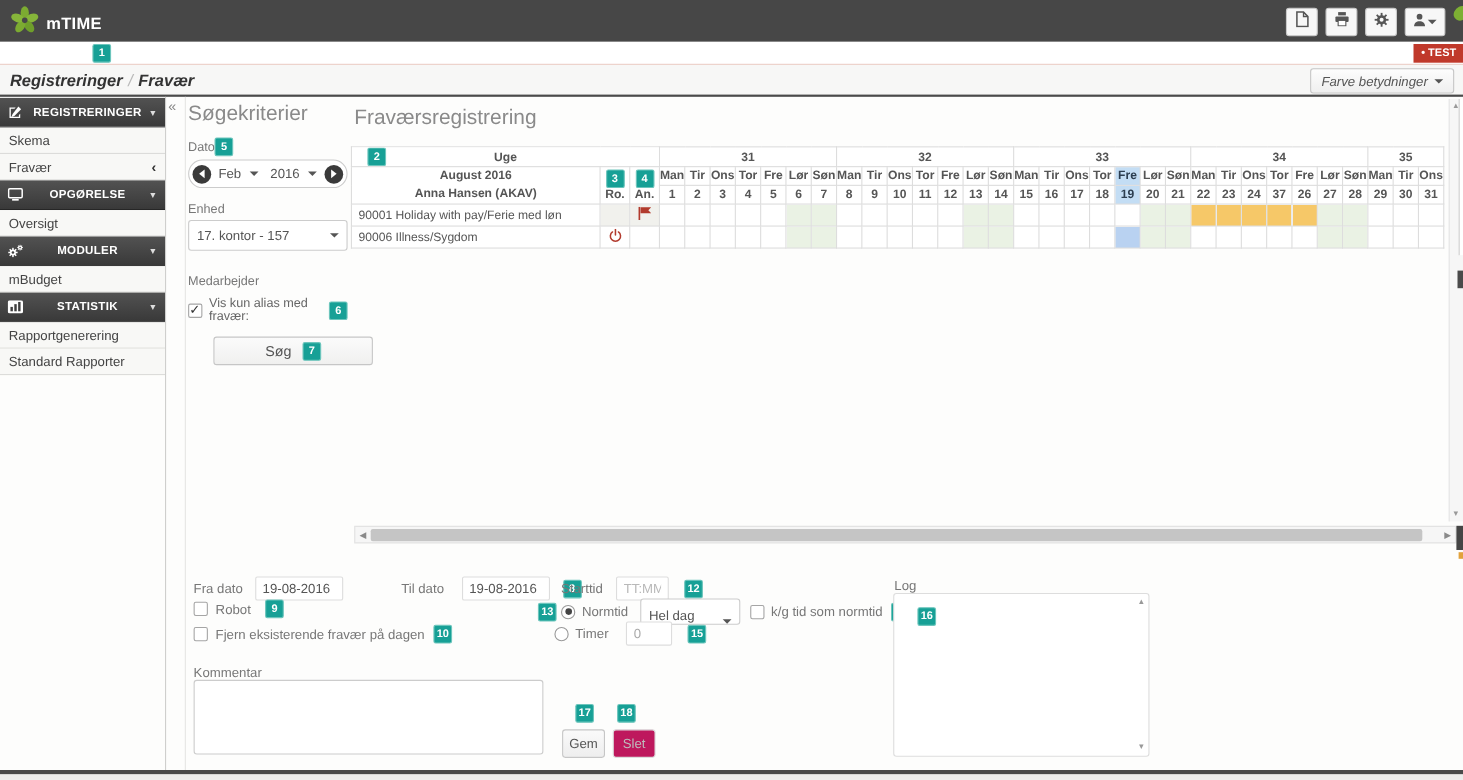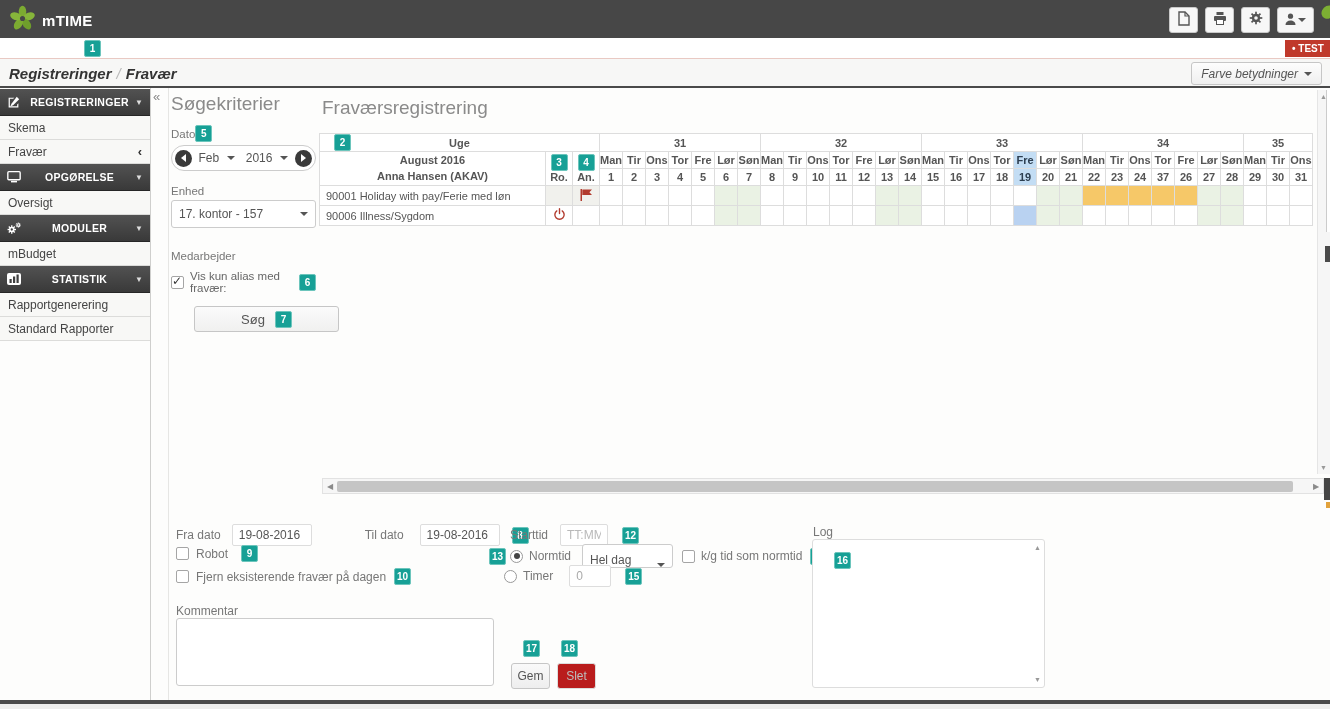--- a/index.html
+++ b/index.html
@@ -92,21 +92,21 @@
   .inp{height:22px;border:1px solid #ddd;border-radius:2px;padding:0 6px;font-size:12px;color:#555;font-family:inherit;background:#fff;box-sizing:border-box;}
   .inp::placeholder{color:#b9b9b9;}
   .inp.gray{color:#aaa;}
   .w78{width:80px;} .w48{width:48px;} .w42{width:42px;}
   .rdo{width:13px;height:13px;border:1px solid #999;border-radius:50%;background:#fff;position:relative;flex:none;cursor:pointer;box-sizing:border-box;}
   .rdo.on::after{content:"";position:absolute;left:2.5px;top:2.5px;width:6px;height:6px;border-radius:50%;background:#444;}
   .sel.small{height:22px;width:75px;font-size:12px;align-items:flex-end;}
   .sel.activity{height:24px;width:281px;}
   .kom-ta{position:absolute;left:5px;top:126px;width:318px;height:68px;border:1px solid #ccc;border-radius:3px;resize:none;font-family:inherit;font-size:12px;color:#555;box-sizing:border-box;background:#fff;}
   .form-btn{width:37px;height:24px;background:linear-gradient(#fafafa,#eee);border:1px solid #c6c6c6;border-radius:3px;font-size:12px;color:#555;display:flex;align-items:center;justify-content:center;cursor:pointer;}
-  .form-btn.disabled{color:#bdbdbd;background:#b91c1c;border-color:#ddd;cursor:default;}
+  .form-btn.disabled{color:#bdbdbd;background:#be185d;border-color:#ddd;cursor:default;}
   .log-label{position:absolute;left:642px;top:33px;font-size:12px;color:#777;}
   .log-box{position:absolute;left:641px;top:47px;width:231px;height:147px;background:#fff;border:1px solid #ddd;border-radius:3px;}
   .log-up{position:absolute;right:3px;top:4px;font-size:7px;color:#999;}
   .log-dn{position:absolute;right:3px;bottom:4px;font-size:7px;color:#999;}
   .log-badge{position:absolute;left:21px;top:12px;}
 
   .bottom-line{position:absolute;left:0;top:700px;width:1330px;height:4px;background:#4a4a4a;}
   .bottom-pad{position:absolute;left:0;top:704px;width:1330px;height:5px;background:#ededec;}
 </style>
 </head>

